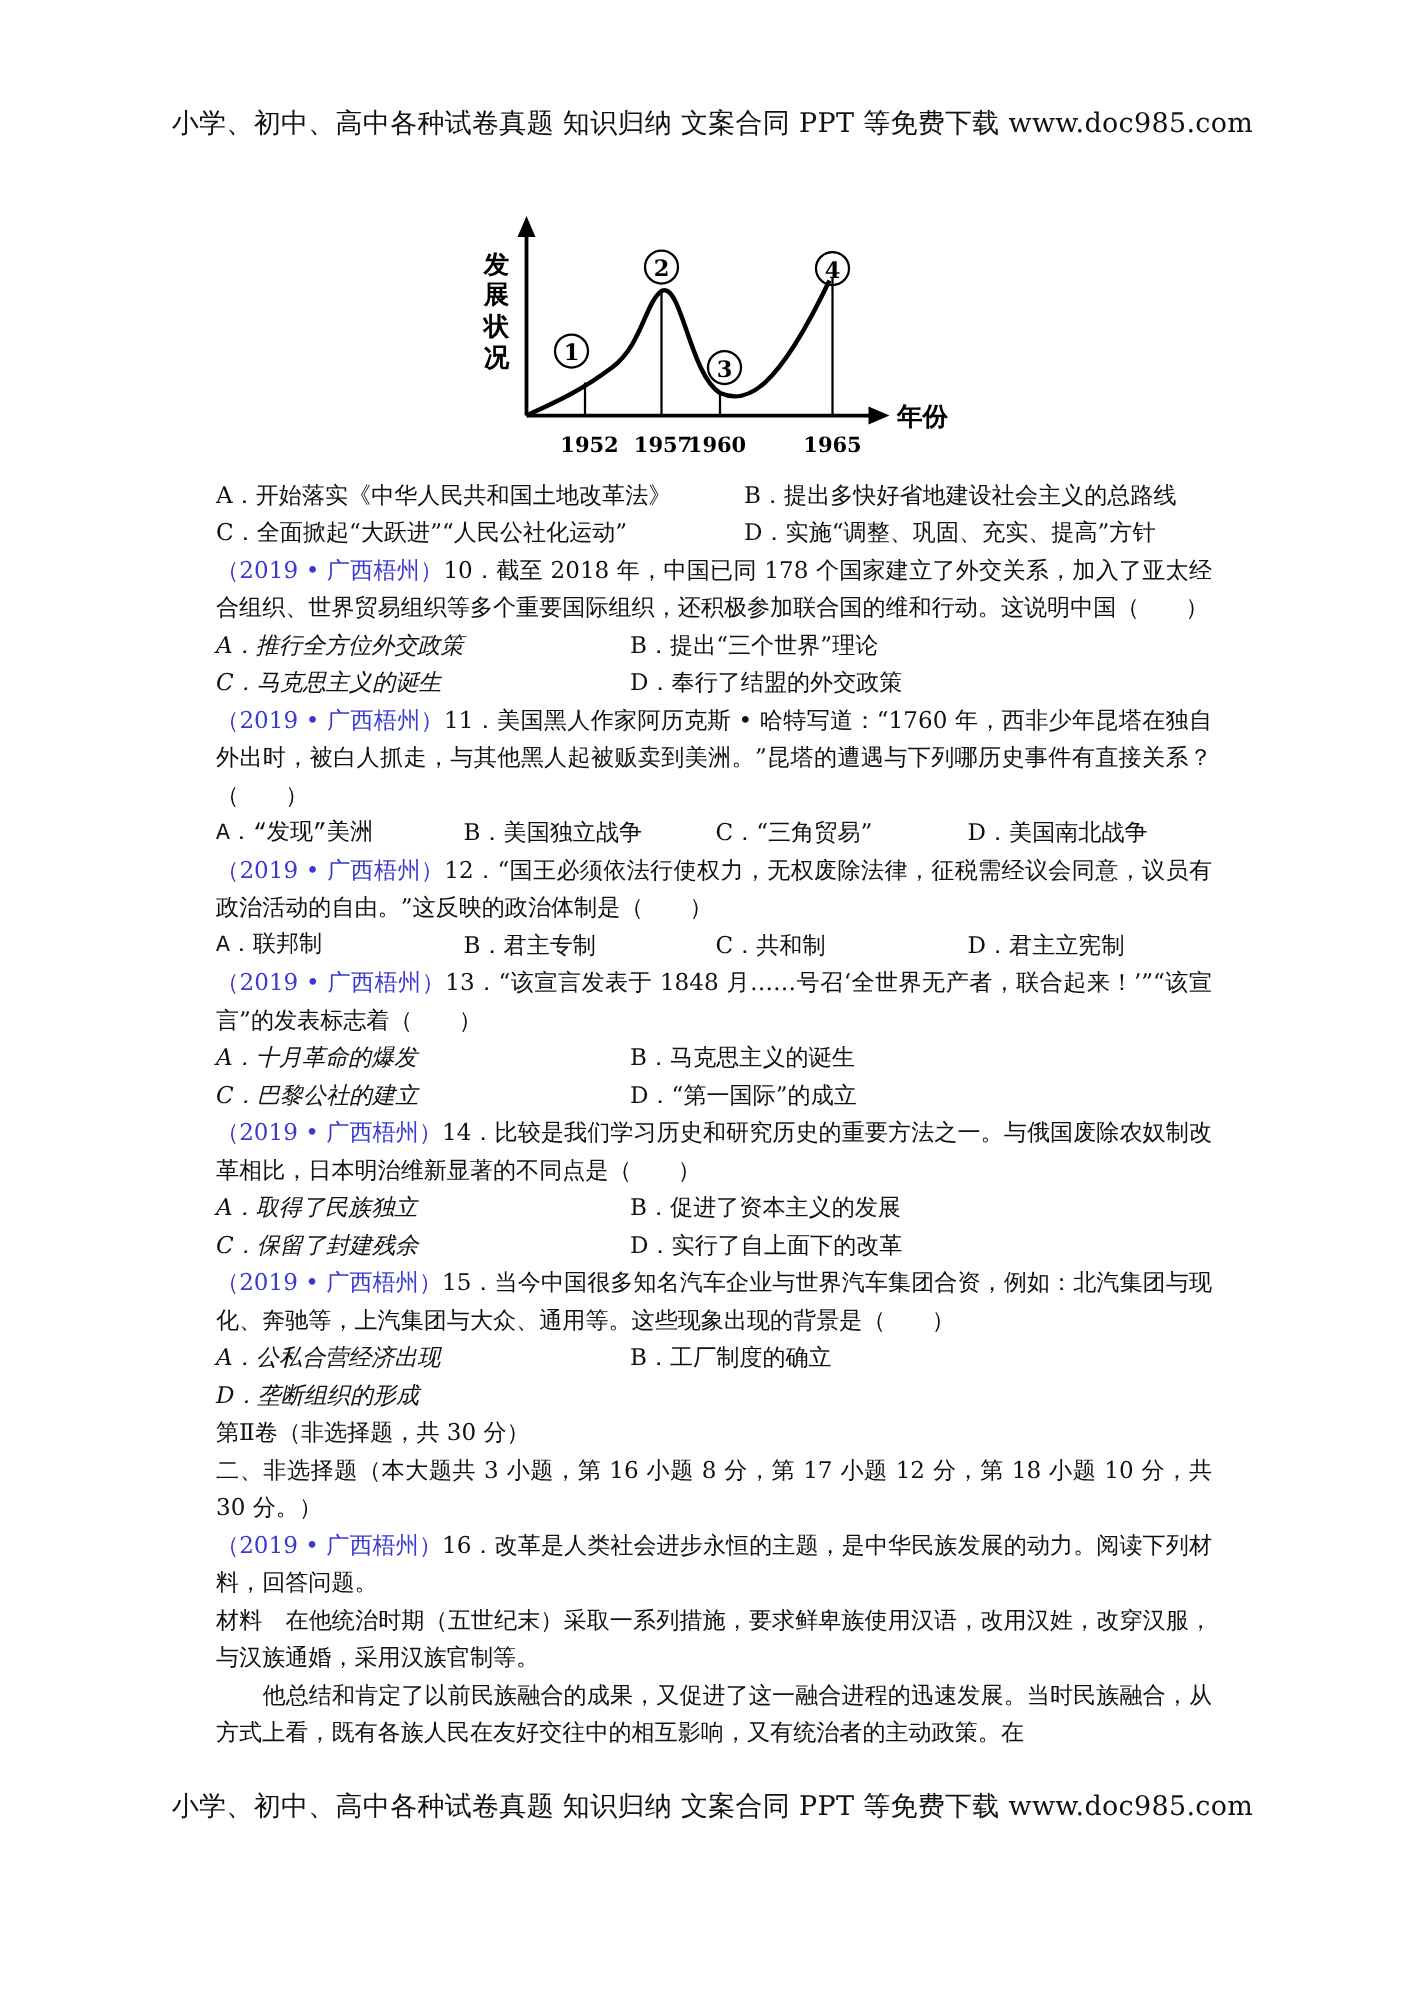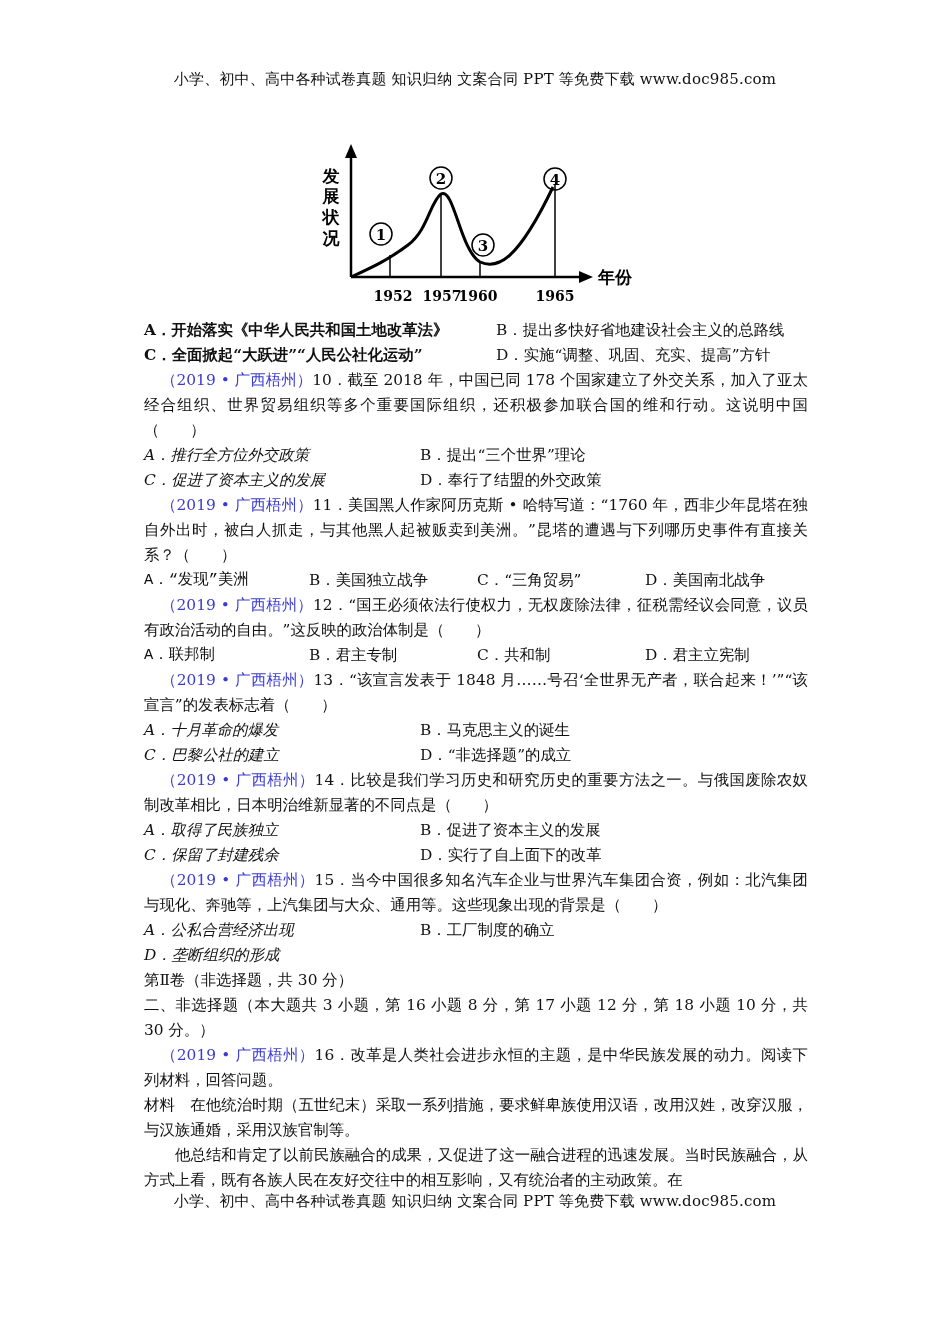--- a/index.html
+++ b/index.html
@@ -1,32 +1,32 @@
 <!DOCTYPE html>
 <html><head>
 <meta charset="utf-8">
 <style>
   html, body { margin: 0; padding: 0; background: #ffffff; }
   body { width: 950px; height: 1344px; position: relative; overflow: hidden;
          font-family: "DejaVu Serif", "Liberation Serif", serif; color: #111; }
   .banner { position: absolute; left: 0; width: 950px; text-align: center;
-            font-size: 15px; color: #111; letter-spacing: 0.2px; }
+            font-size: 18px; color: #111; letter-spacing: 0.2px; }
   .banner.top { top: 70px; }
   .banner.bottom { top: 1192px; }
   .content { position: absolute; left: 144px; top: 318px; width: 664px;
              font-size: 15.4px; line-height: 25px; }
   .line { white-space: nowrap; height: 25px; }
   .wrap { white-space: normal; text-align: justify; text-align-last: left; }
-  .src { color: #3a3ad0; margin-left: 17px; }
+  .src { color: #3a3ad0; }
   .opts { display: flex; height: 25px; white-space: nowrap; }
   .opts.four span:nth-child(1) { width: 165px; font-family: Liberation Mono, monospace; }
   .opts.four span:nth-child(2) { width: 168px; }
   .opts.four span:nth-child(3) { width: 168px; }
   .opts.two span:nth-child(1) { width: 276px; font-style: italic; }
-  .opts.wide span:nth-child(1) { width: 352px; font-weight: bold; }
+  .opts.wide span:nth-child(1) { width: 352px; }
   .center { text-align: left; }
   .indent { text-indent: 31px; }
   .chart { position: absolute; left: 318px; top: 142px; width: 330px; height: 170px; }
   .chart text { font-family: "DejaVu Serif", serif; font-weight: bold; }
 </style>
 </head>
 <body>
 
 <div class="banner top">小学、初中、高中各种试卷真题 知识归纳 文案合同 PPT 等免费下载   www.doc985.com</div>
 
@@ -78,21 +78,21 @@
   </div>
 
   <div class="wrap">
     <span class="src">（2019 • 广西梧州）</span><span>10．截至 2018 年，中国已同 178 个国家建立了外交关系，加入了亚太经合组织、世界贸易组织等多个重要国际组织，还积极参加联合国的维和行动。这说明中国（　　）</span>
   </div>
   <div class="opts two">
     <span>A．推行全方位外交政策</span>
     <span>B．提出“三个世界”理论</span>
   </div>
   <div class="opts two">
-    <span>C．促进了资本主义的发展</span>
+    <span>C．马克思主义的诞生</span>
     <span>D．奉行了结盟的外交政策</span>
   </div>
 
   <div class="wrap">
     <span class="src">（2019 • 广西梧州）</span><span>11．美国黑人作家阿历克斯 • 哈特写道：“1760 年，西非少年昆塔在独自外出时，被白人抓走，与其他黑人起被贩卖到美洲。”昆塔的遭遇与下列哪历史事件有直接关系？（　　）</span>
   </div>
   <div class="opts four">
     <span>A．“发现”美洲</span>
     <span>B．美国独立战争</span>
     <span>C．“三角贸易”</span>
@@ -111,21 +111,21 @@
 
   <div class="wrap">
     <span class="src">（2019 • 广西梧州）</span><span>13．“该宣言发表于 1848 月……号召‘全世界无产者，联合起来！’”“该宣言”的发表标志着（　　）</span>
   </div>
   <div class="opts two">
     <span>A．十月革命的爆发</span>
     <span>B．马克思主义的诞生</span>
   </div>
   <div class="opts two">
     <span>C．巴黎公社的建立</span>
-    <span>D．“非选择题”的成立</span>
+    <span>D．“第一国际”的成立</span>
   </div>
 
   <div class="wrap">
     <span class="src">（2019 • 广西梧州）</span><span>14．比较是我们学习历史和研究历史的重要方法之一。与俄国废除农奴制改革相比，日本明治维新显著的不同点是（　　）</span>
   </div>
   <div class="opts two">
     <span>A．取得了民族独立</span>
     <span>B．促进了资本主义的发展</span>
   </div>
   <div class="opts two">

